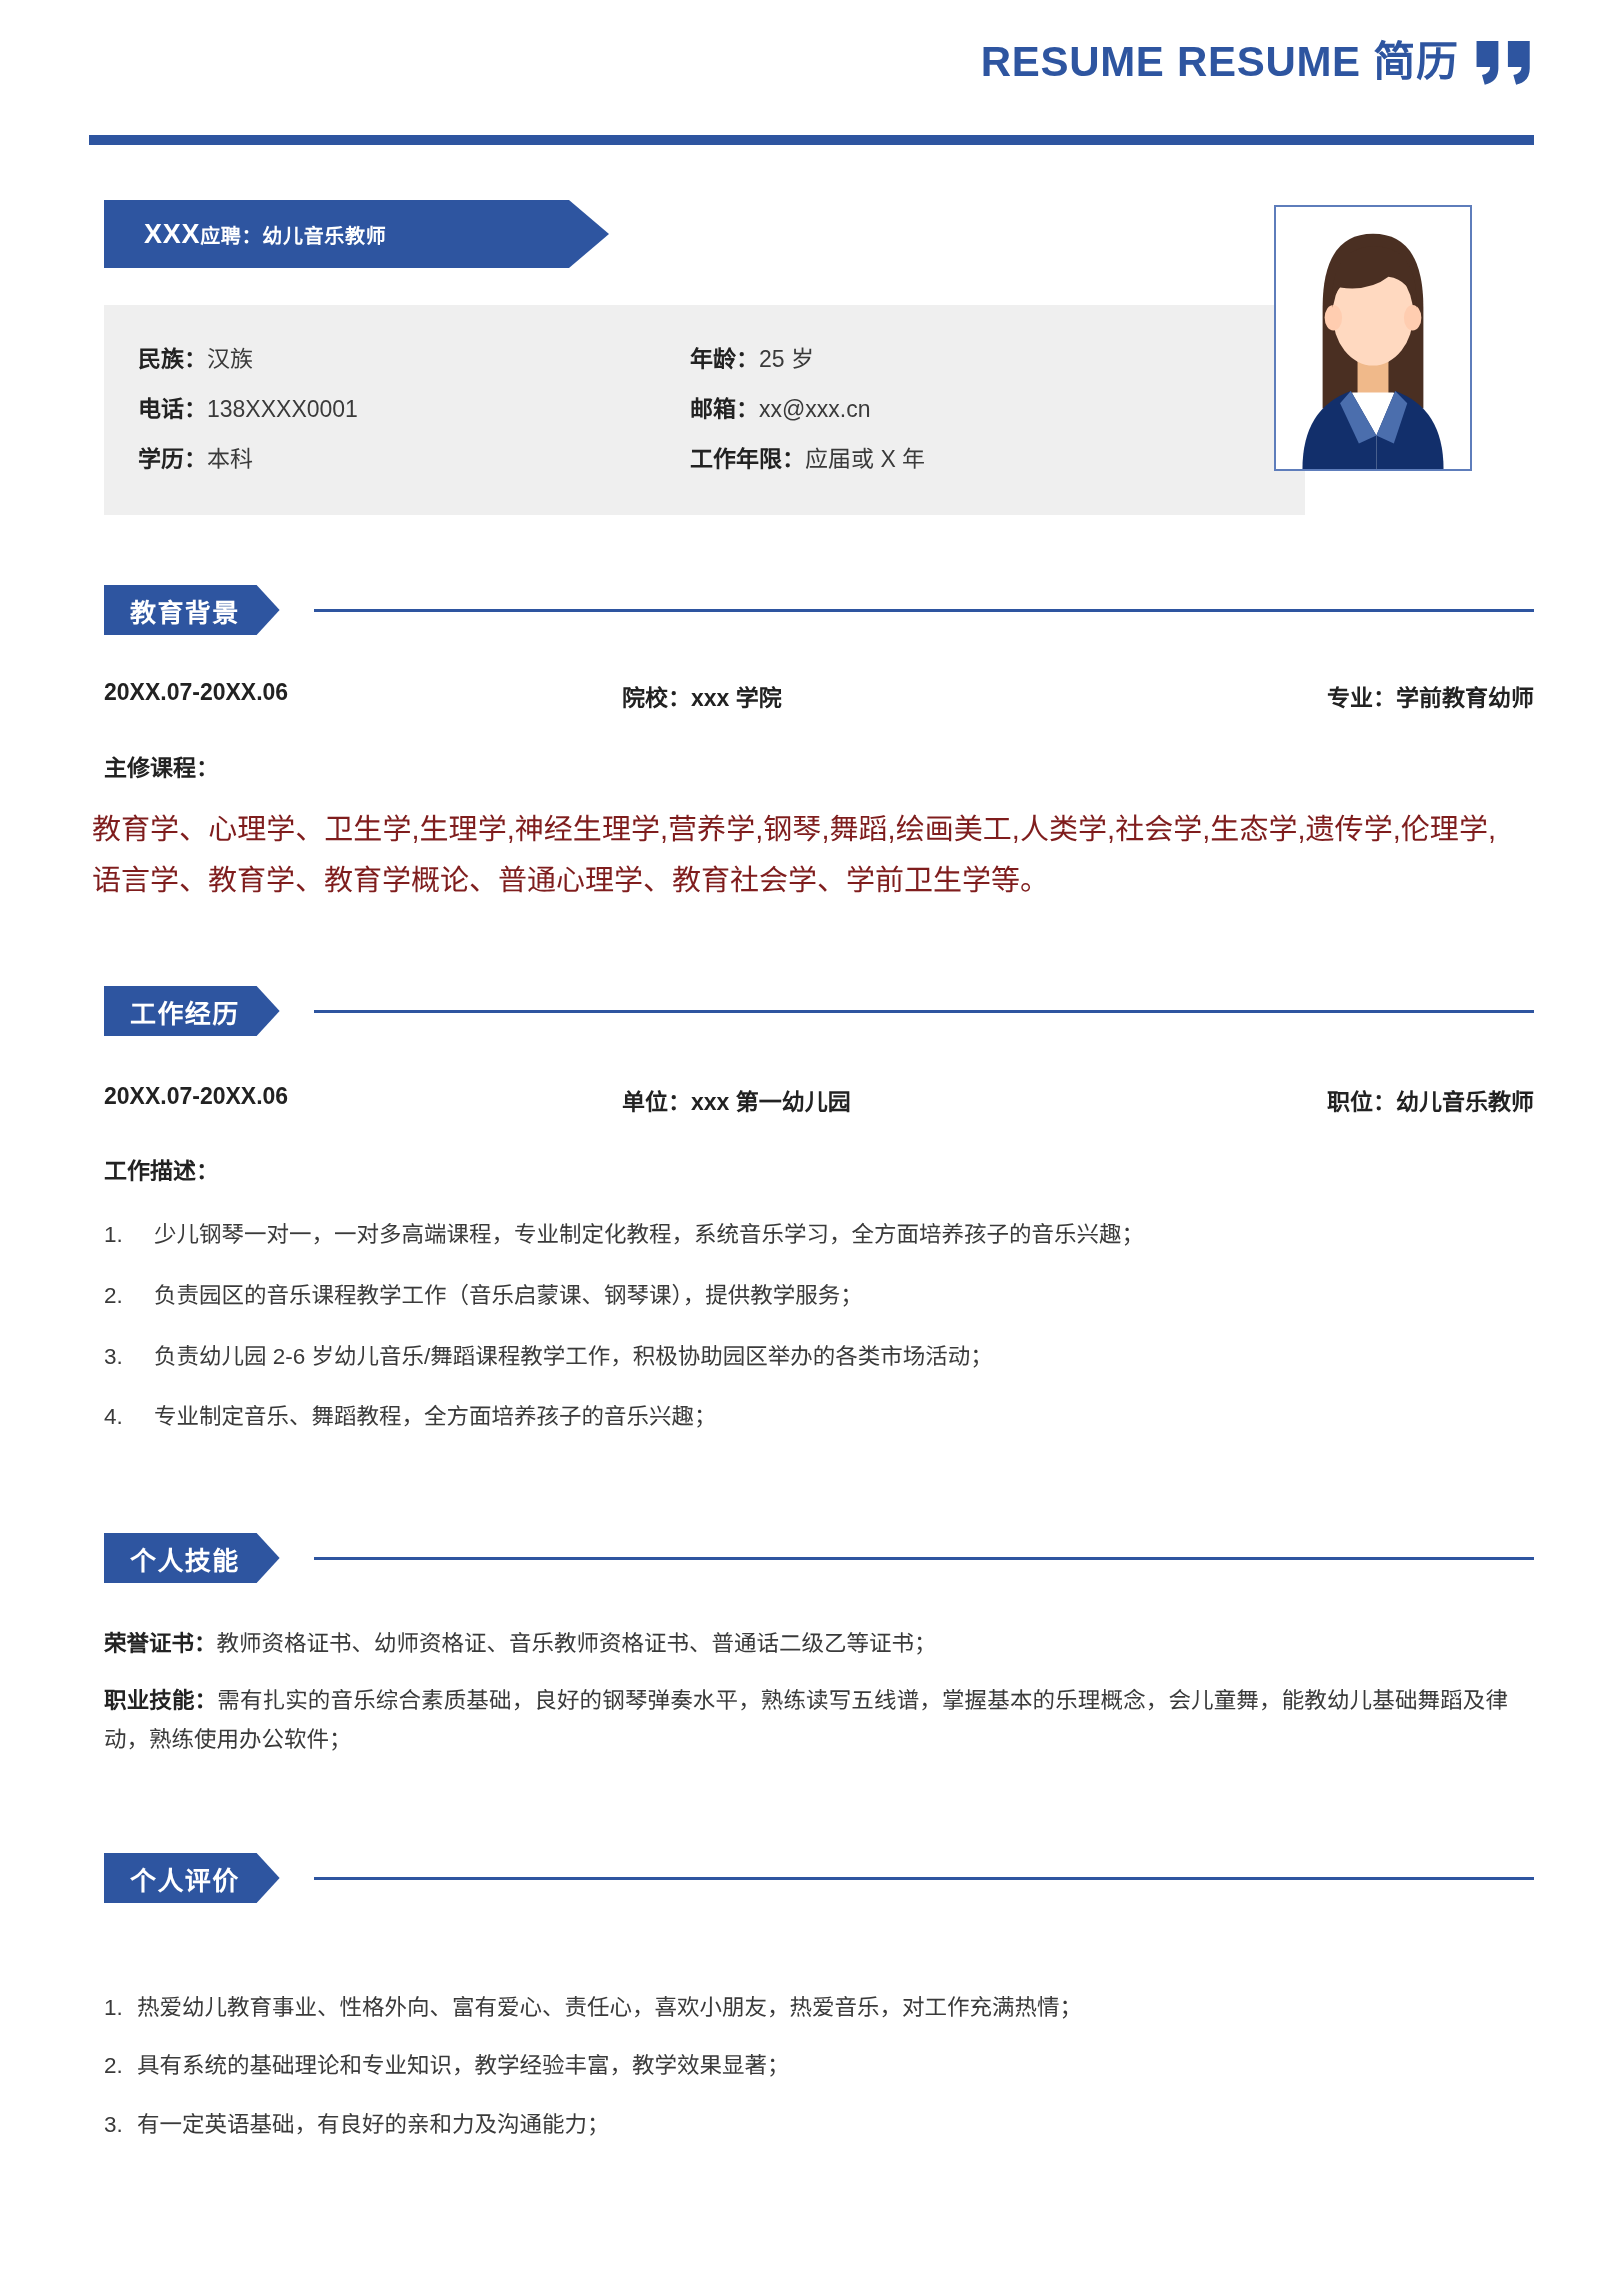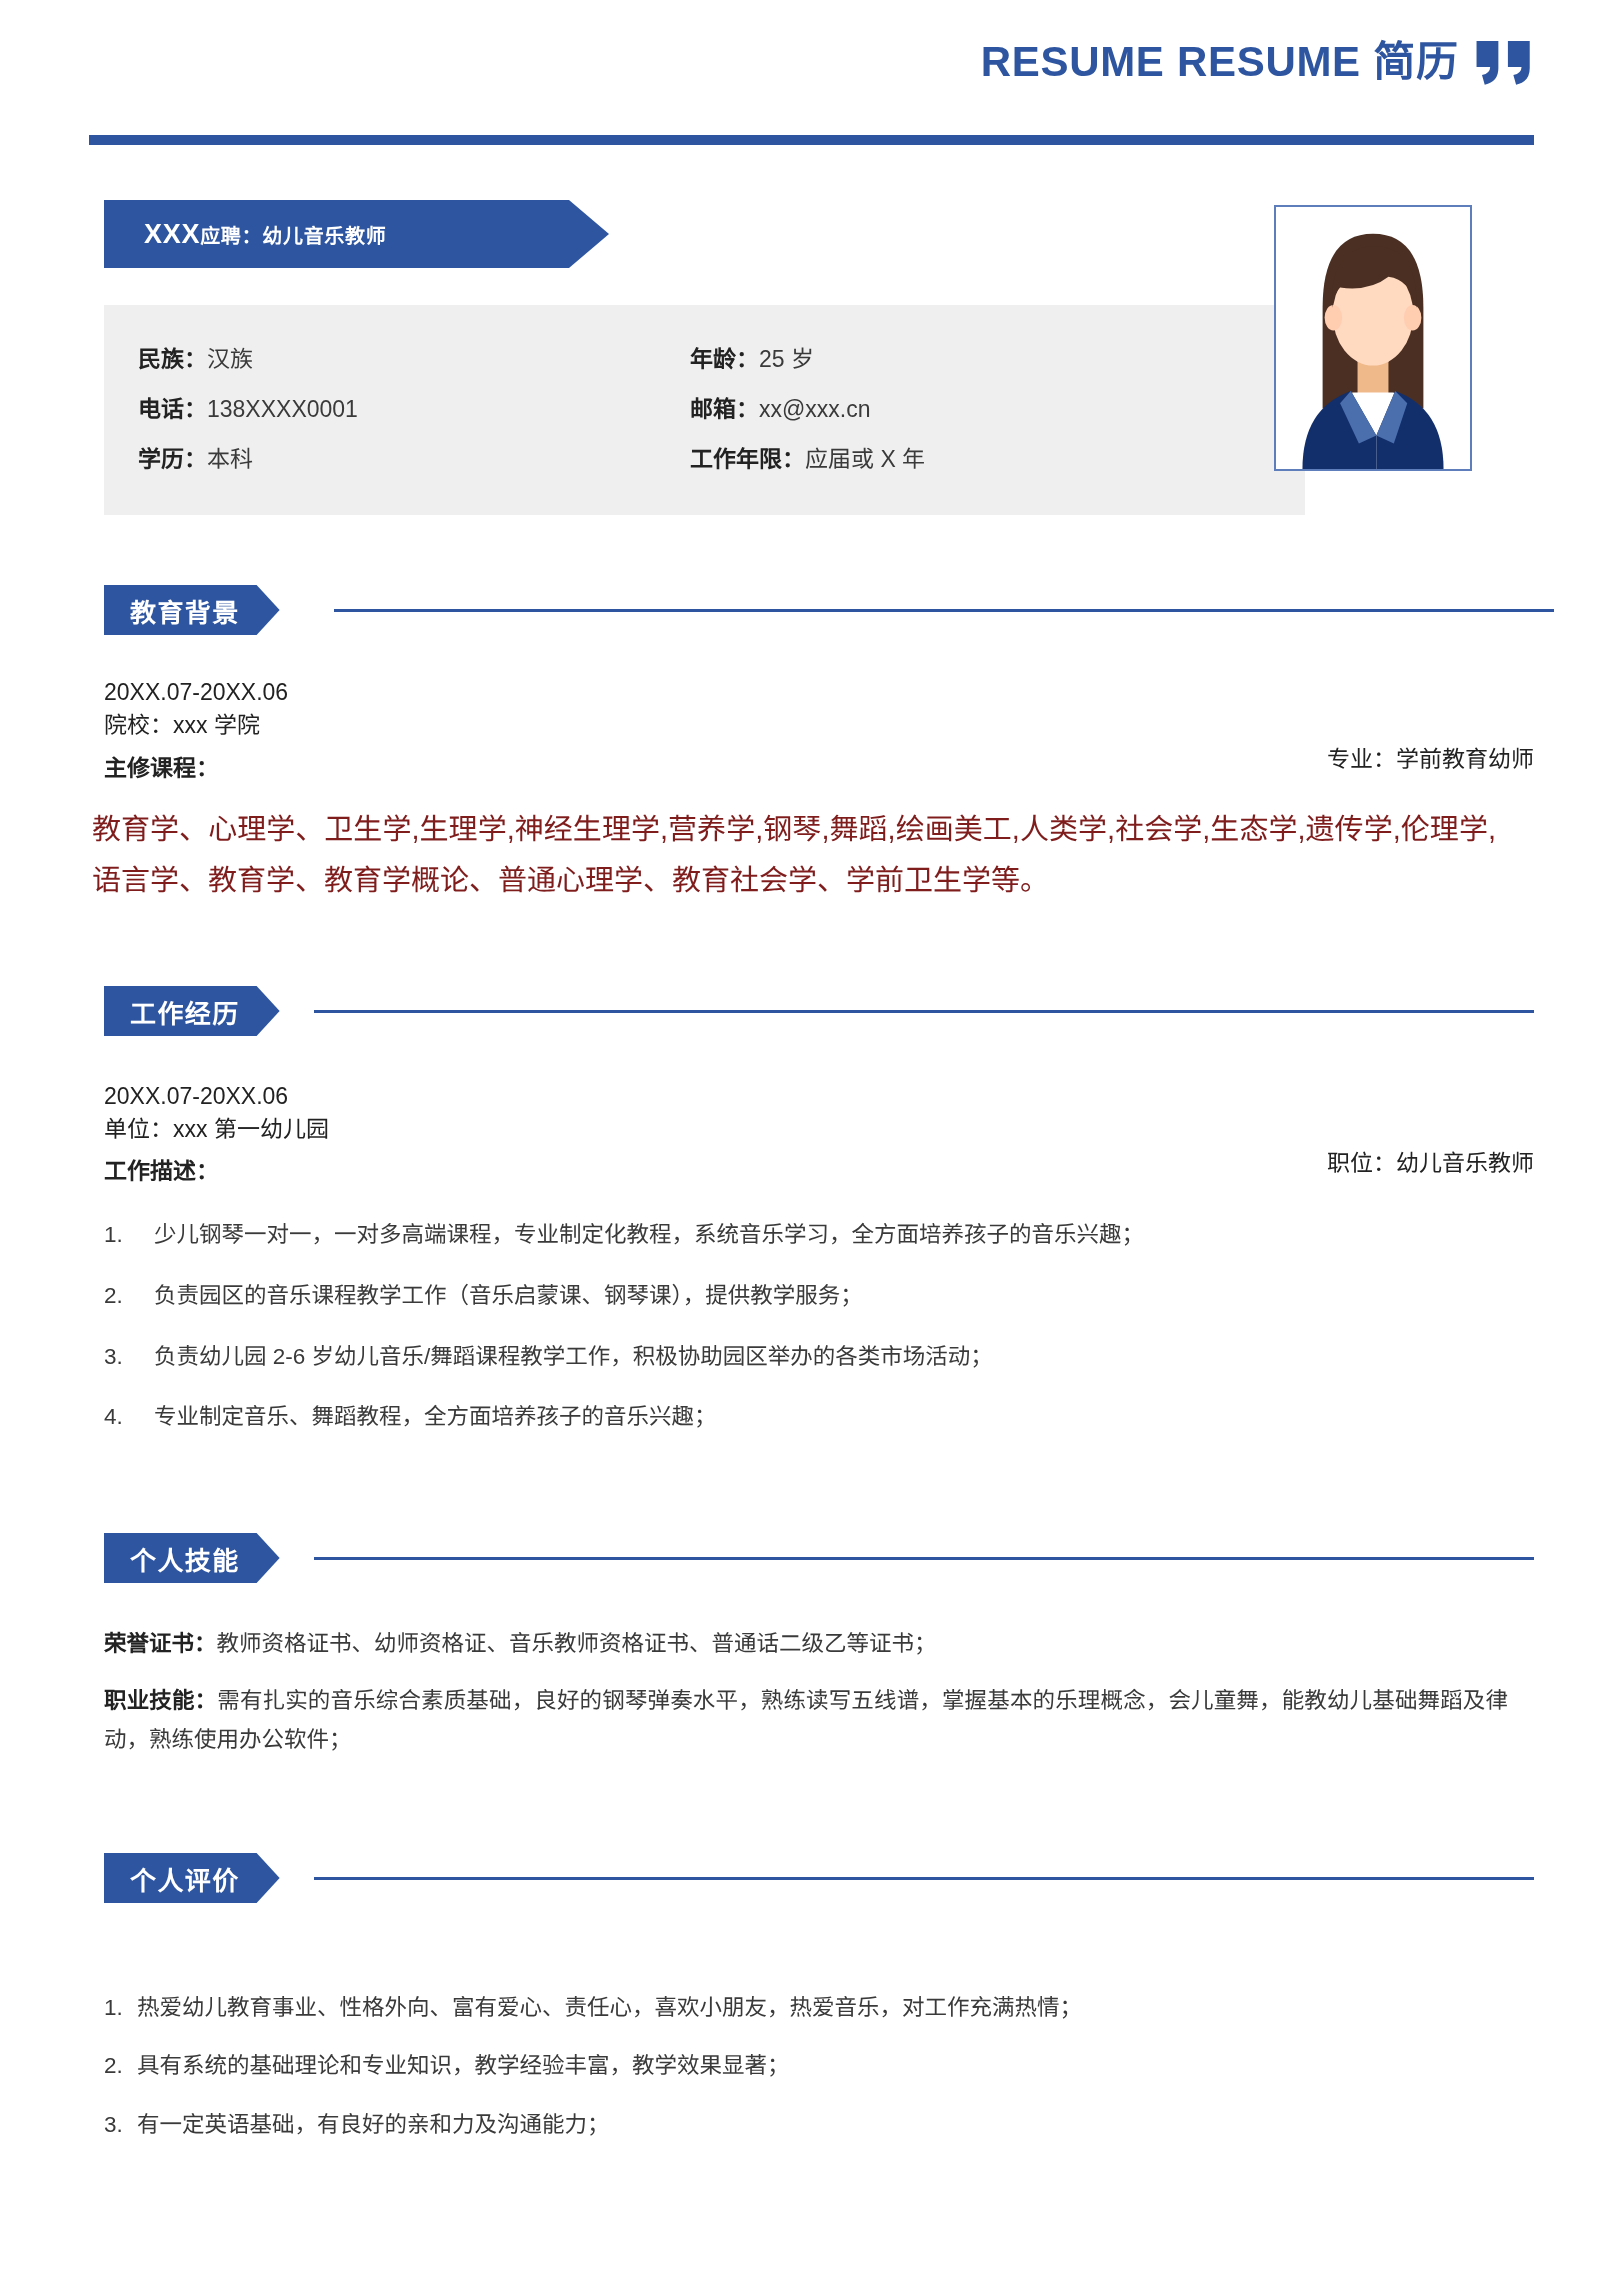--- a/index.html
+++ b/index.html
@@ -168,24 +168,23 @@
     background: #2E55A0;
   }
 
   
   .three-col {
     position: absolute;
     left: 104px;
     width: 1430px;
     display: flex;
     font-size: 23px;
-    font-weight: normal;
+    font-weight: bold;
     color: #222222;
     white-space: nowrap;
-    flex-direction: column;
   }
   .three-col .c1 { width: 518px; }
   .three-col .c2 { width: 477px; }
   .three-col .c3 { flex: 1; text-align: right; }
 
   .sub-label {
     position: absolute;
     left: 104px;
     font-size: 23px;
     font-weight: bold;
@@ -308,21 +307,21 @@
       <path d="M40 390 Q40 300 112 274 L150 340 L150 390 Z" fill="#122f6b"></path>
 
       <path d="M250 390 Q250 300 178 274 L150 340 L150 390 Z" fill="#122f6b"></path>
 
       <path d="M112 274 L150 340 L124 352 L96 292 Z" fill="#4b6ead"></path>
 
       <path d="M178 274 L150 340 L176 352 L196 292 Z" fill="#4b6ead"></path>
     </svg>
   </div>
 
-  <div class="section-head" style="top:585px;padding-left:20px;">
+  <div class="section-head" style="top:585px;">
     <div class="sh-tag">教育背景</div>
     <div class="sh-line" style="width:1220px;"></div>
   </div>
 
   <div class="three-col" style="top:679px;">
     <div class="c1">20XX.07-20XX.06</div>
     <div class="c2">院校：xxx 学院</div>
     <div class="c3">专业：学前教育幼师</div>
   </div>
 

